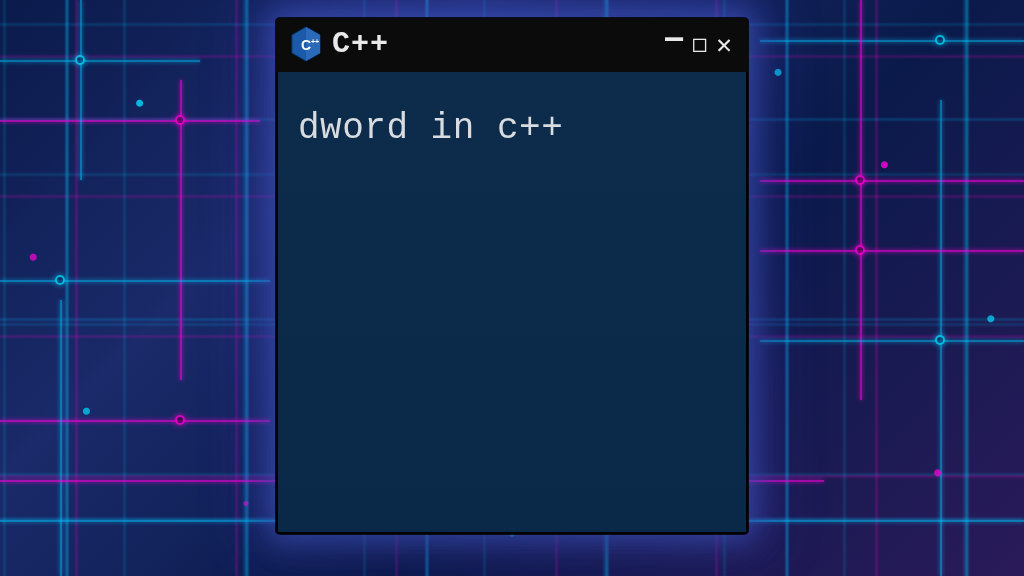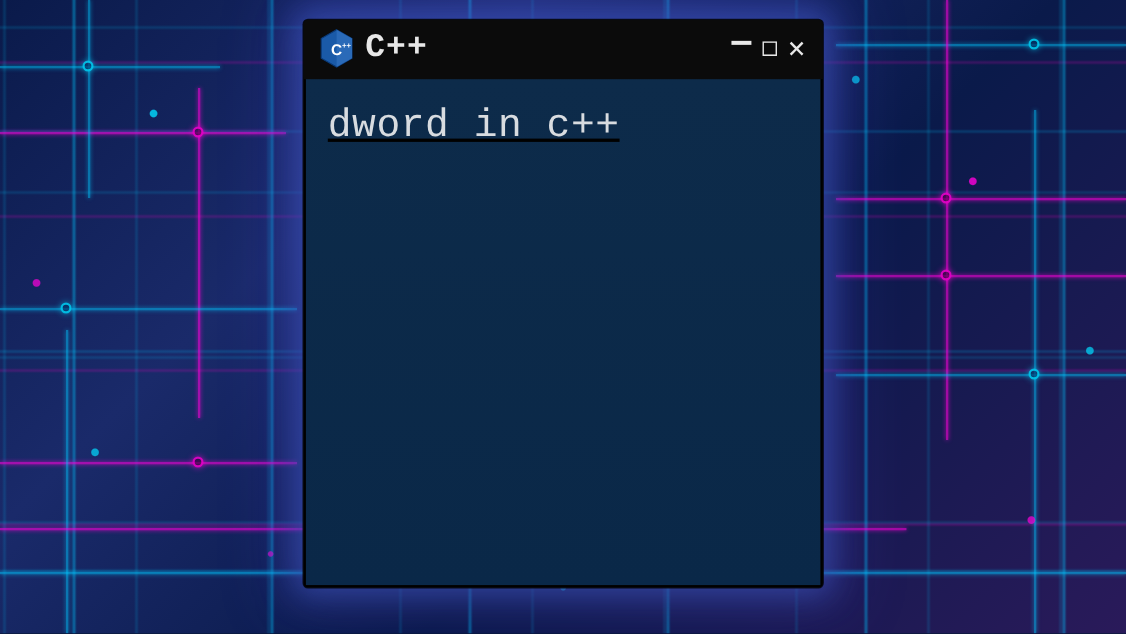--- a/index.html
+++ b/index.html
@@ -147,24 +147,23 @@
       font-family: 'Consolas', monospace;
     }
     .ctrl.min { font-size: 30px; position: relative; top: -6px; }
     .ctrl.max { font-size: 22px; }
     .ctrl.close { font-size: 26px; }
     
     .terminal-body {
       flex: 1;
       background: #0d2b4a;
       background: linear-gradient(180deg, #0d2b4a 0%, #0a2848 100%);
-      padding: 22px 20px;
+      padding: 36px 20px;
       border: 2px solid #000;
       border-top: none;
-      text-decoration: underline;
     }
     
     .terminal-text {
       font-family: 'Consolas', 'Courier New', monospace;
       font-size: 36px;
       color: #d8dce0;
       letter-spacing: 0.5px;
       white-space: pre;
     }
   </style>

